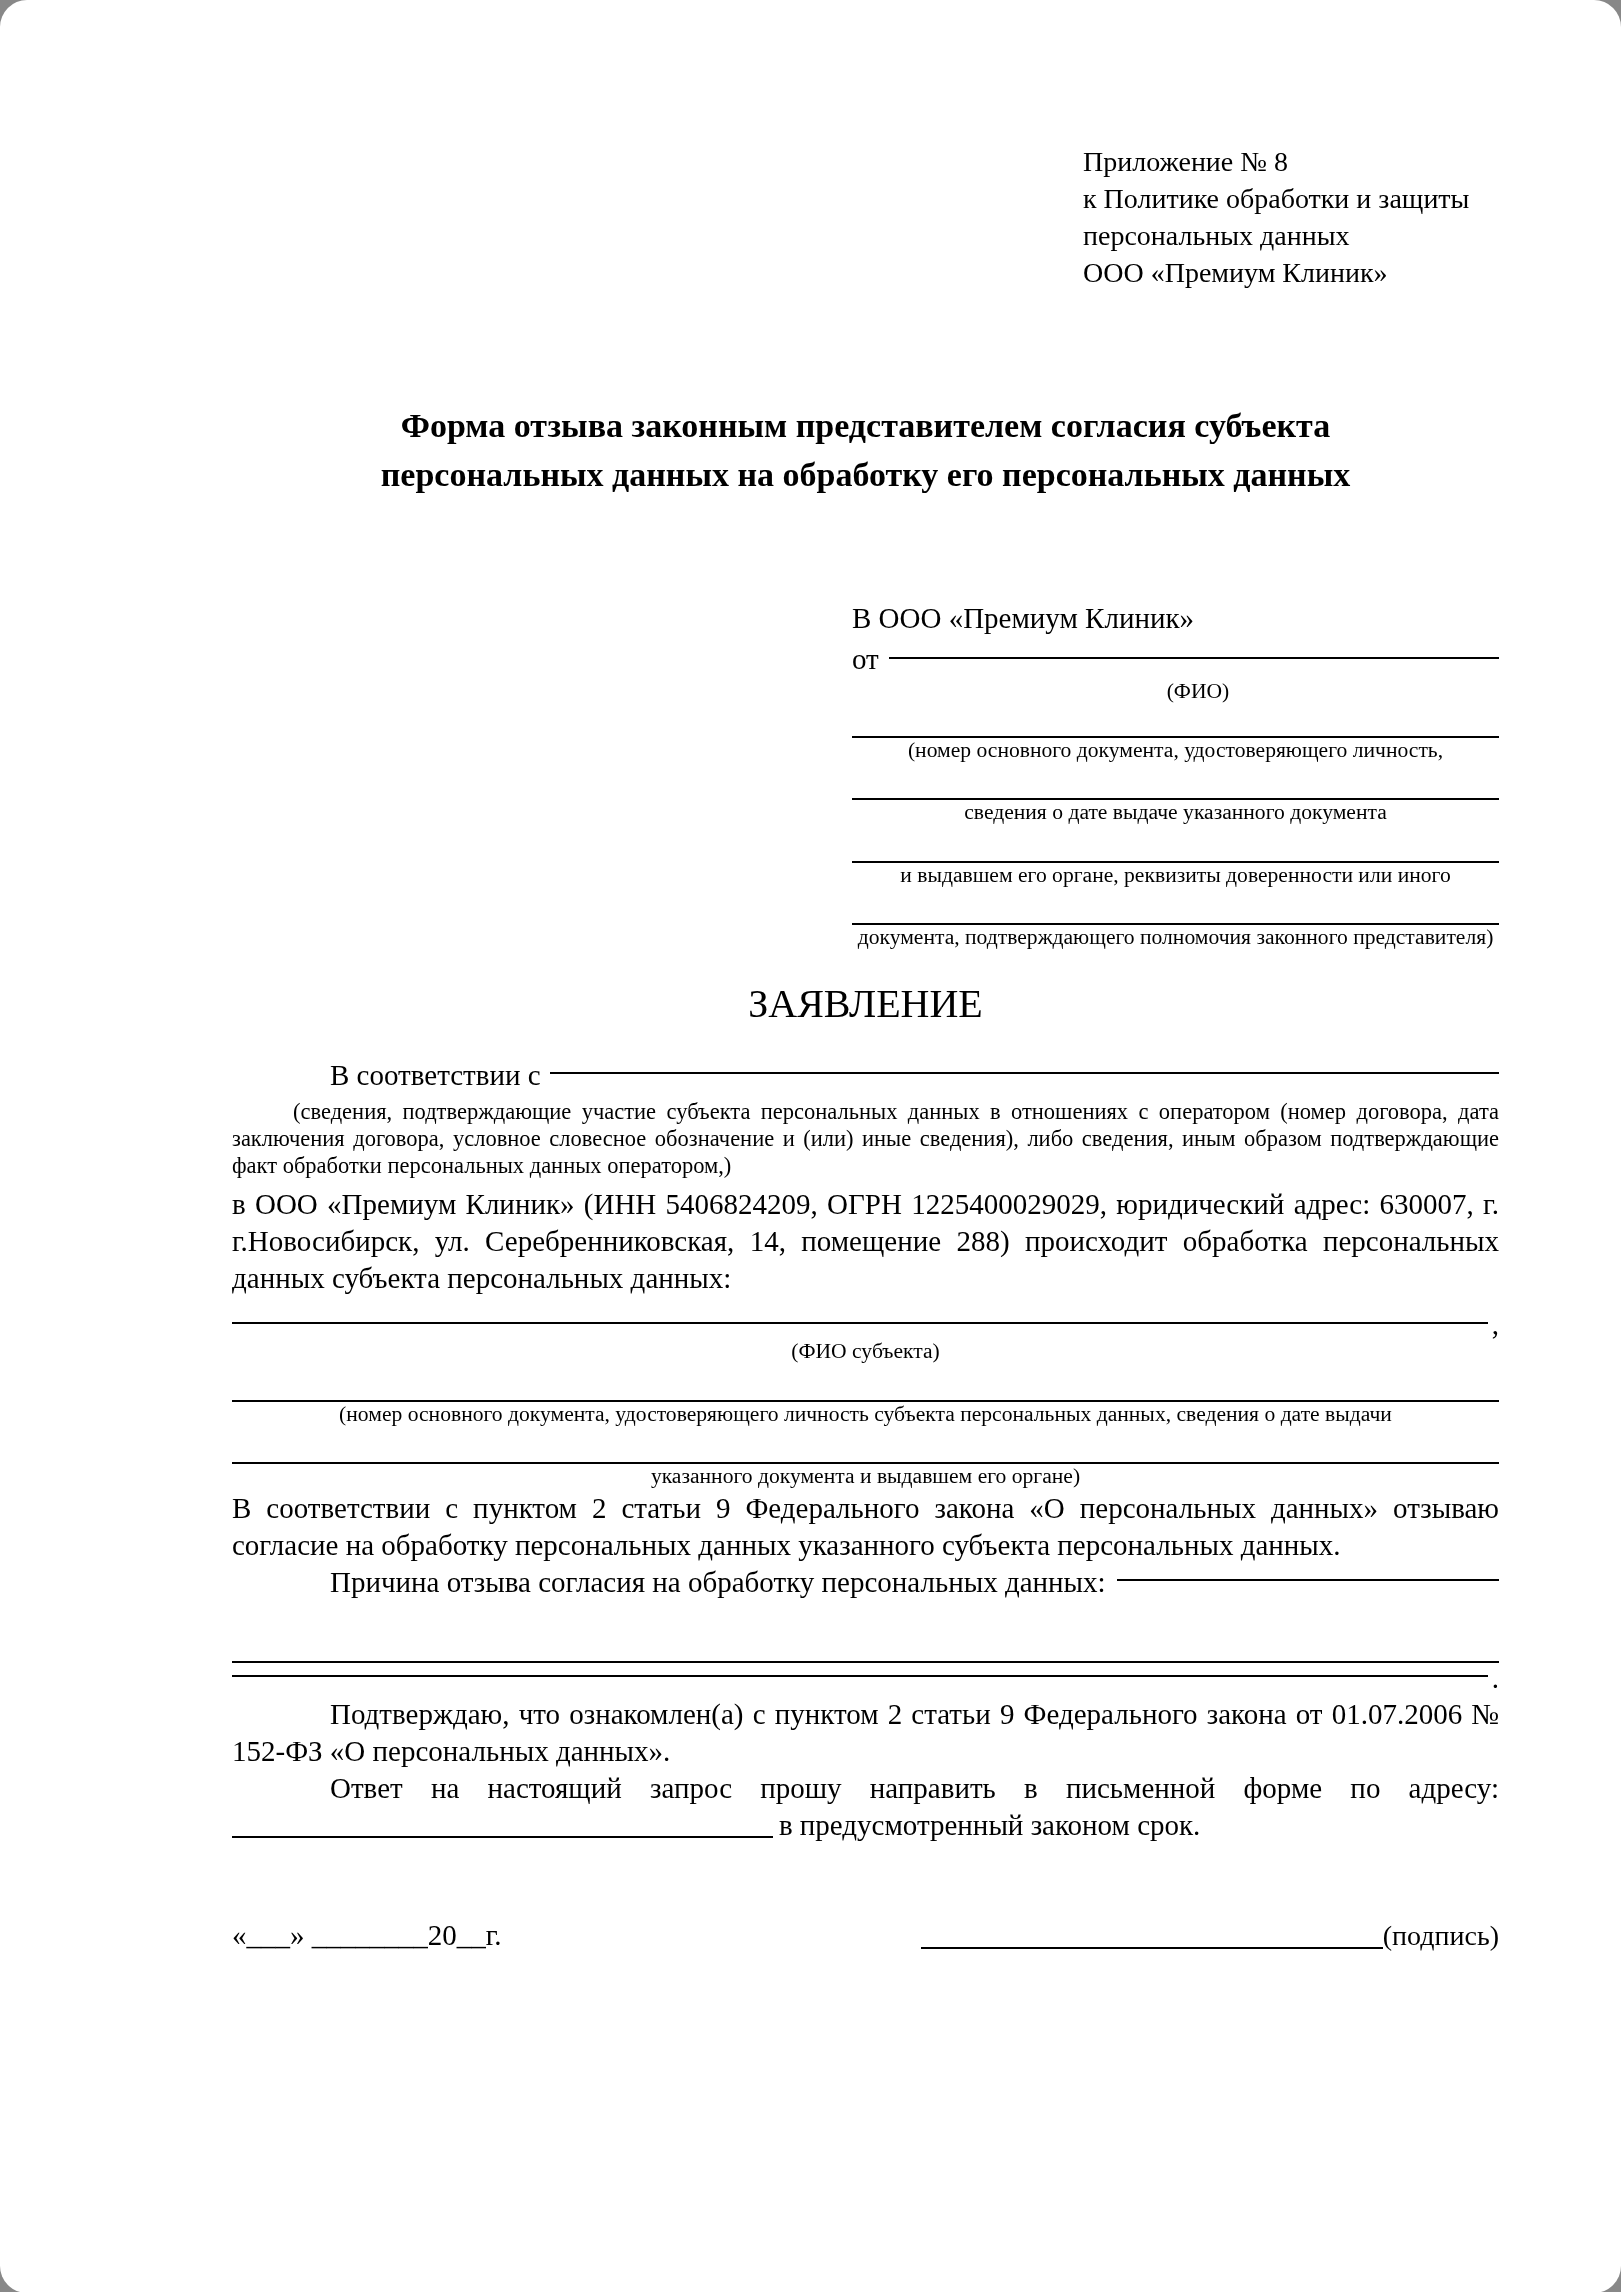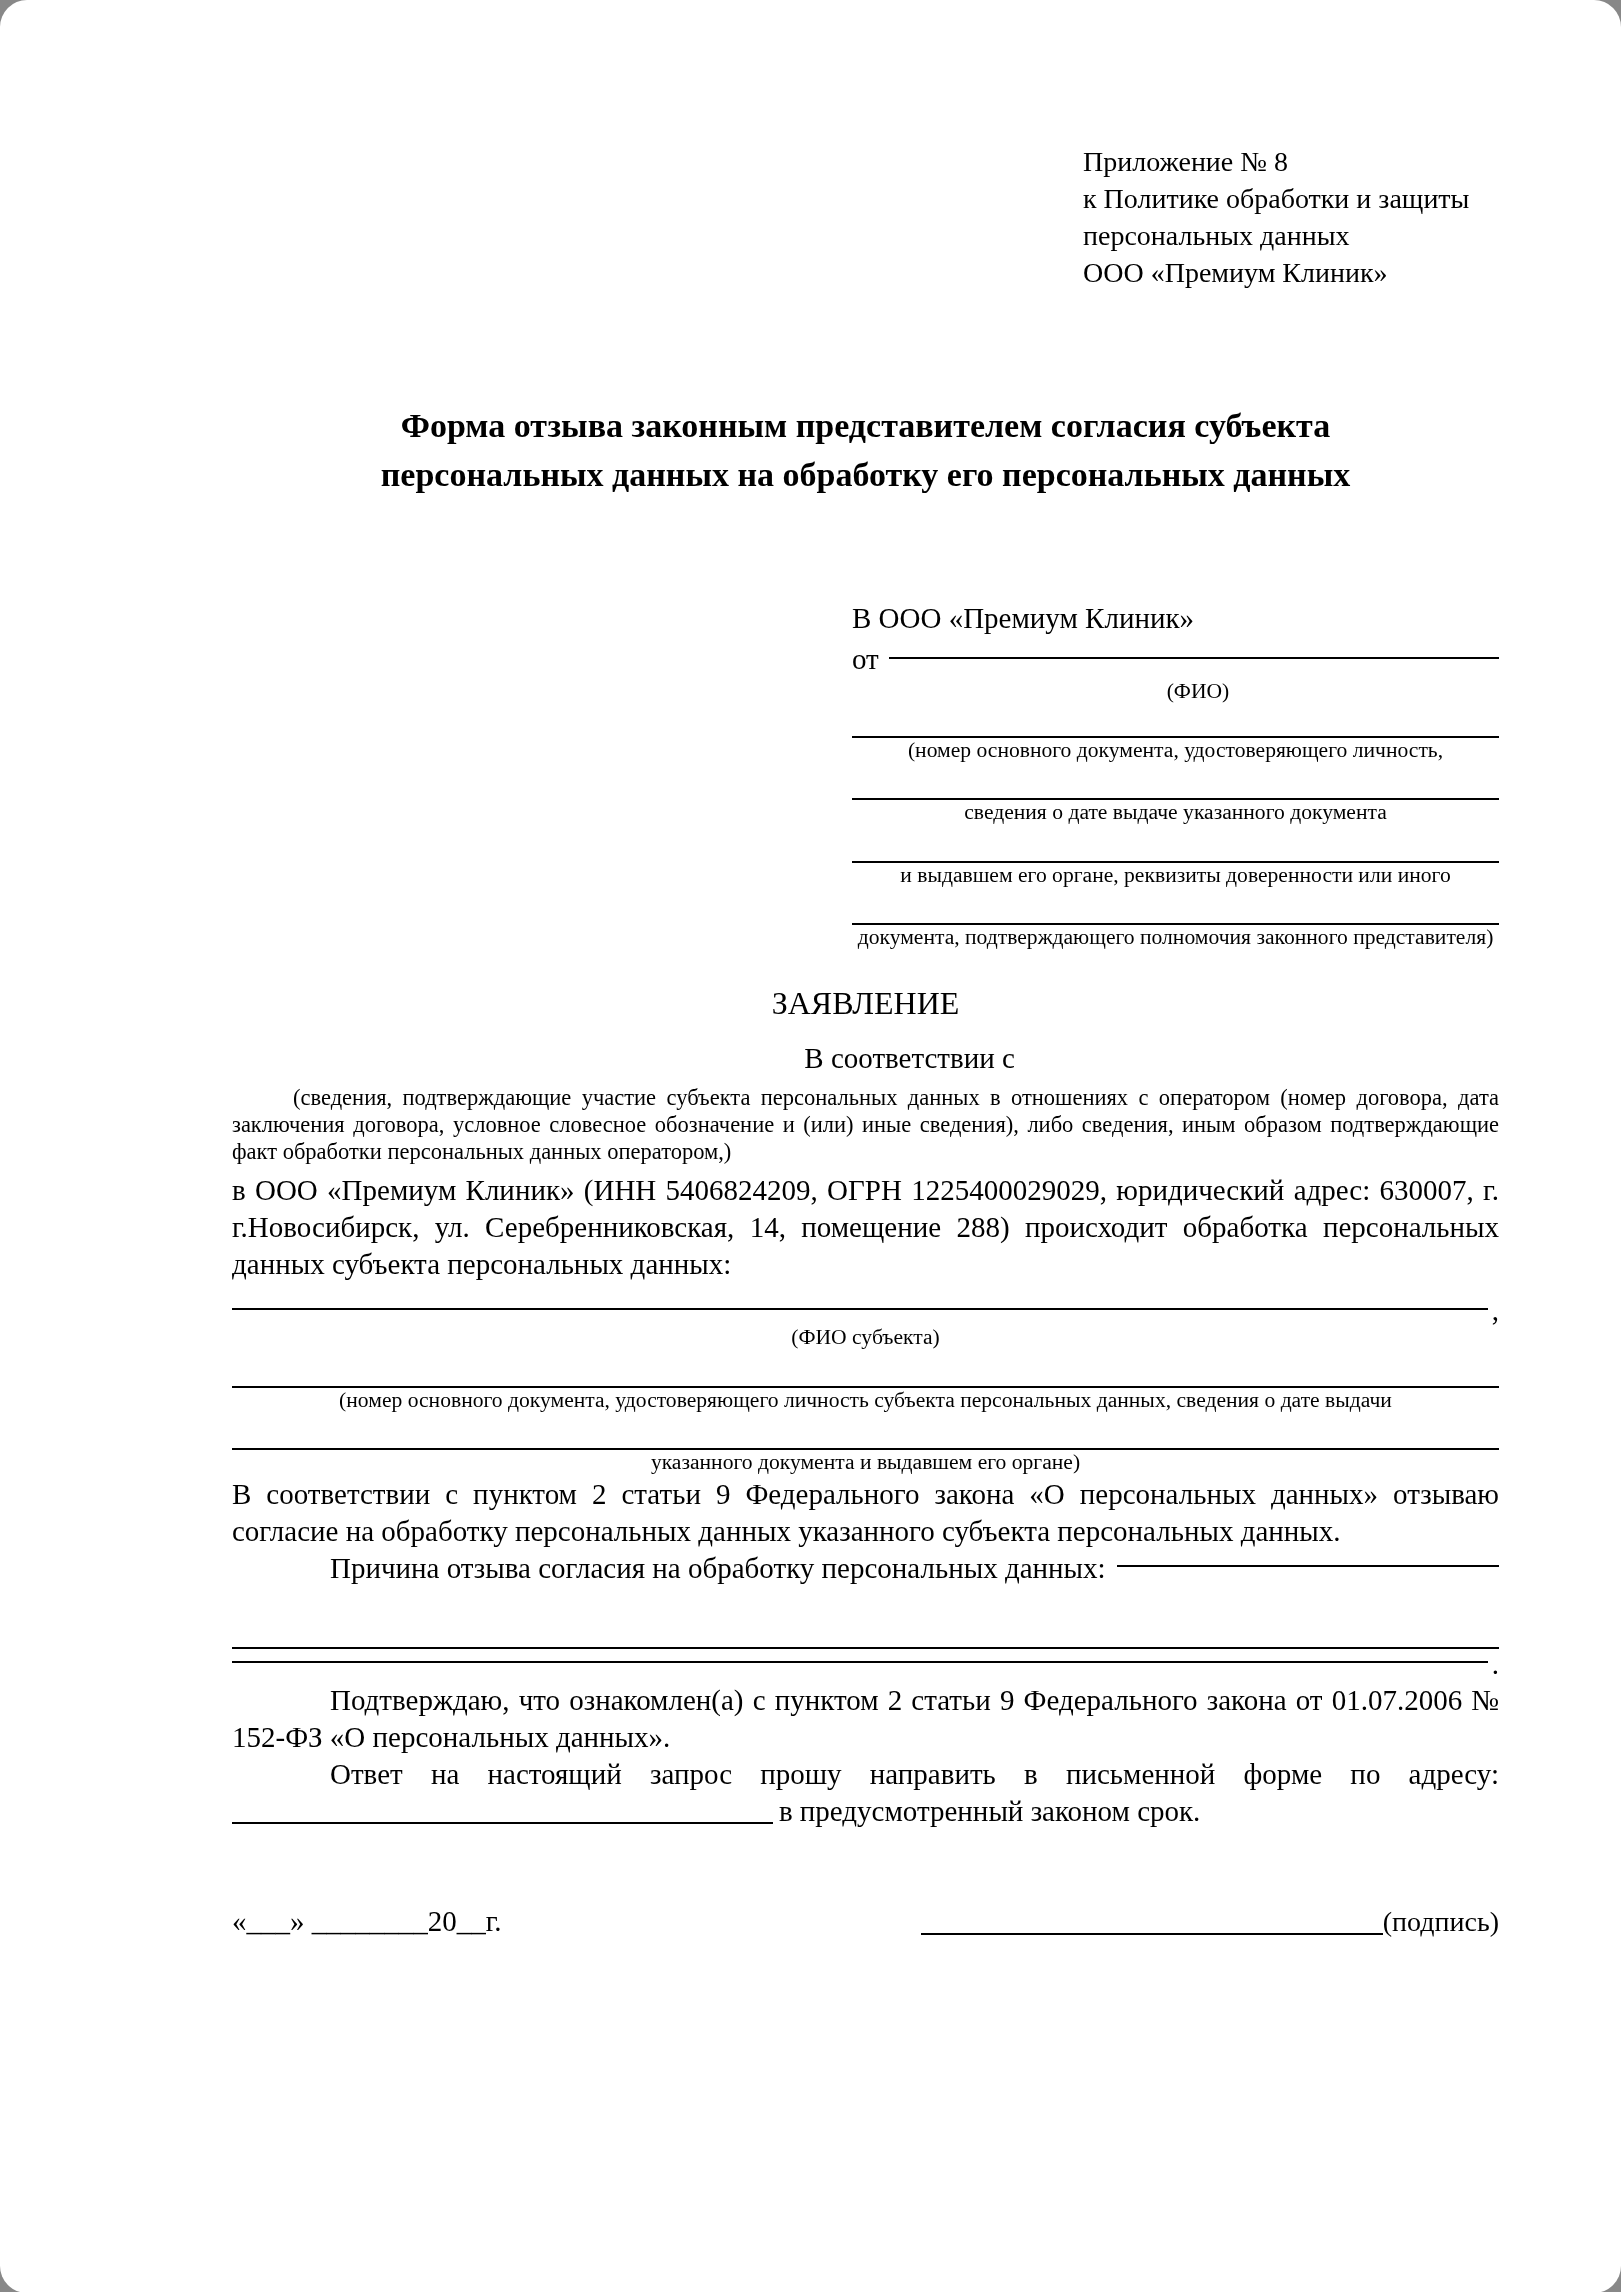--- a/index.html
+++ b/index.html
@@ -35,23 +35,23 @@
   .from-row { height:39px; }
   .from-row .label { padding-right:9.8px; }
   .fill { flex:1 1 auto; border-bottom:2.9px solid #000; margin-bottom:3.9px; }
   .cap {
     font-size:21.6px; line-height:25.5px; text-align:center;
   }
   .cap-fio { padding-left:45px; }
   .blank-line { height:37px; border-bottom:2.9px solid #000; }
   .addr-first-blank { height:33px; }
 
-  .statement-heading { margin-top:33px; text-align:center; font-size:32px; line-height:39px; }
+  .statement-heading { margin-top:33px; text-align:center; font-size:40px; line-height:39px; }
 
-  .intro-row { margin-top:19px; padding-left:98px; height:39px;flex-direction:column; }
+  .intro-row { margin-top:33px; padding-left:98px; height:39px; }
   .intro-row .label { padding-right:9.8px; white-space:nowrap; }
 
   .small-note {
     margin-top:3px;
     font-size:22.5px; line-height:27.4px;
     text-align:justify;
     text-indent:61px;
   }
 
   .para { line-height:37px; text-align:justify; }

